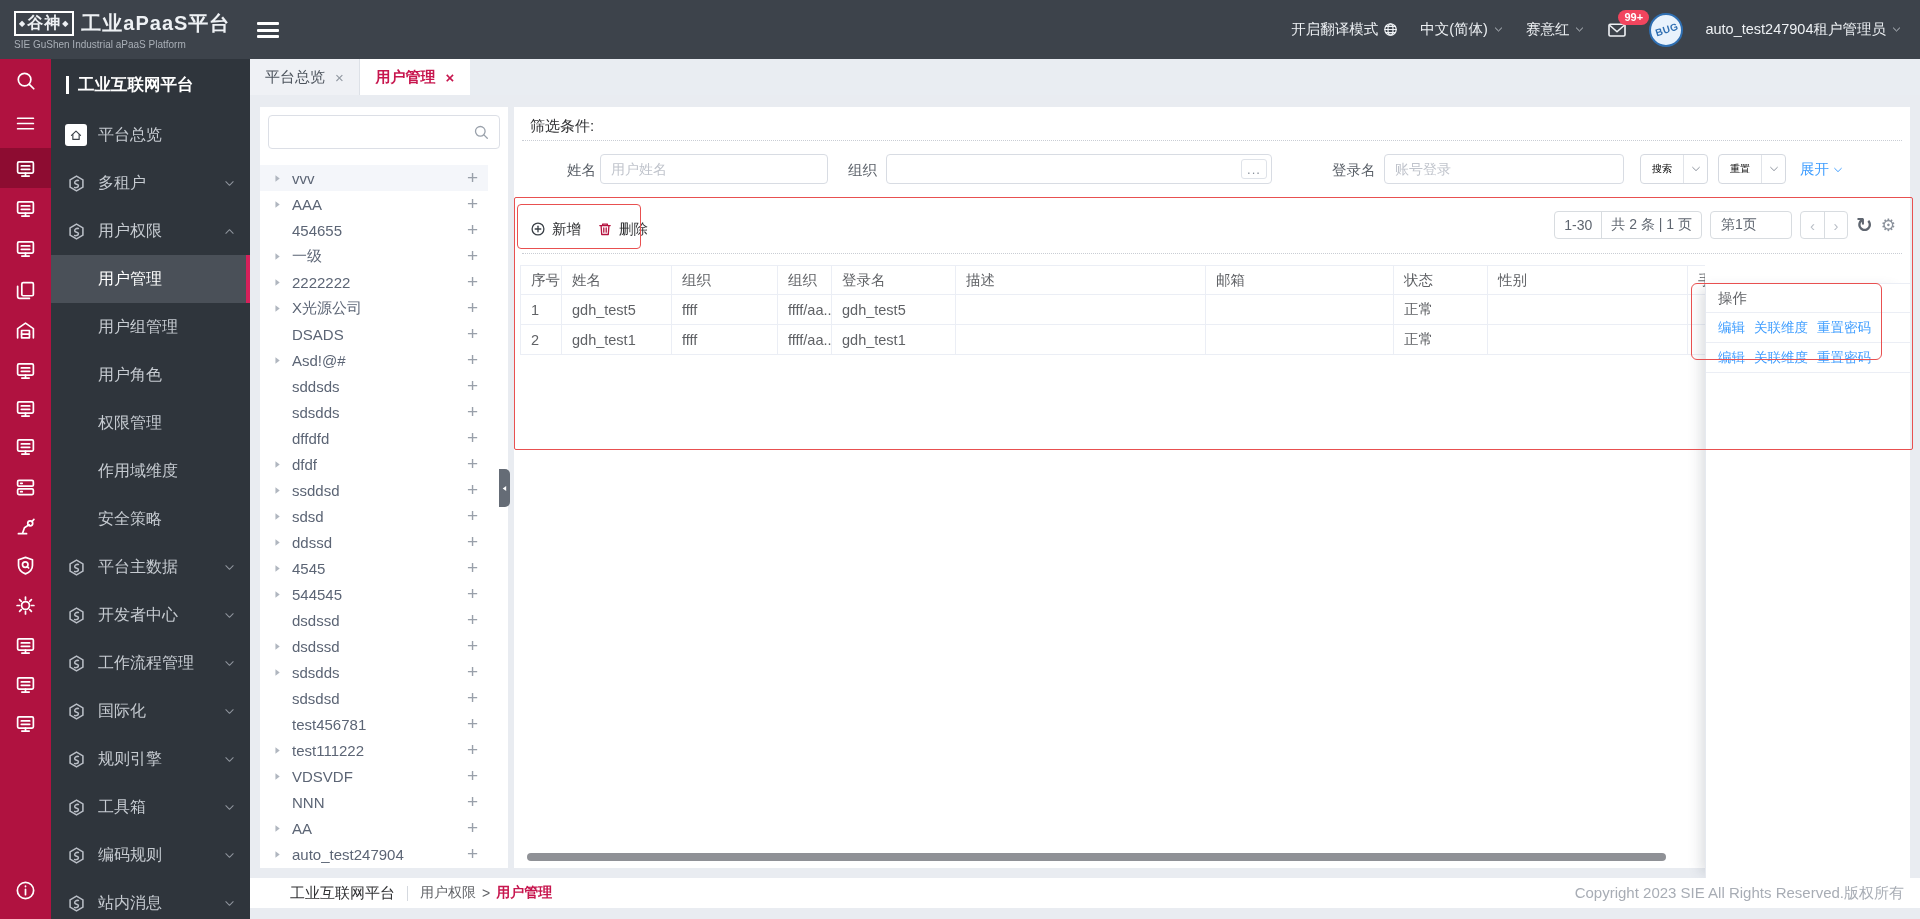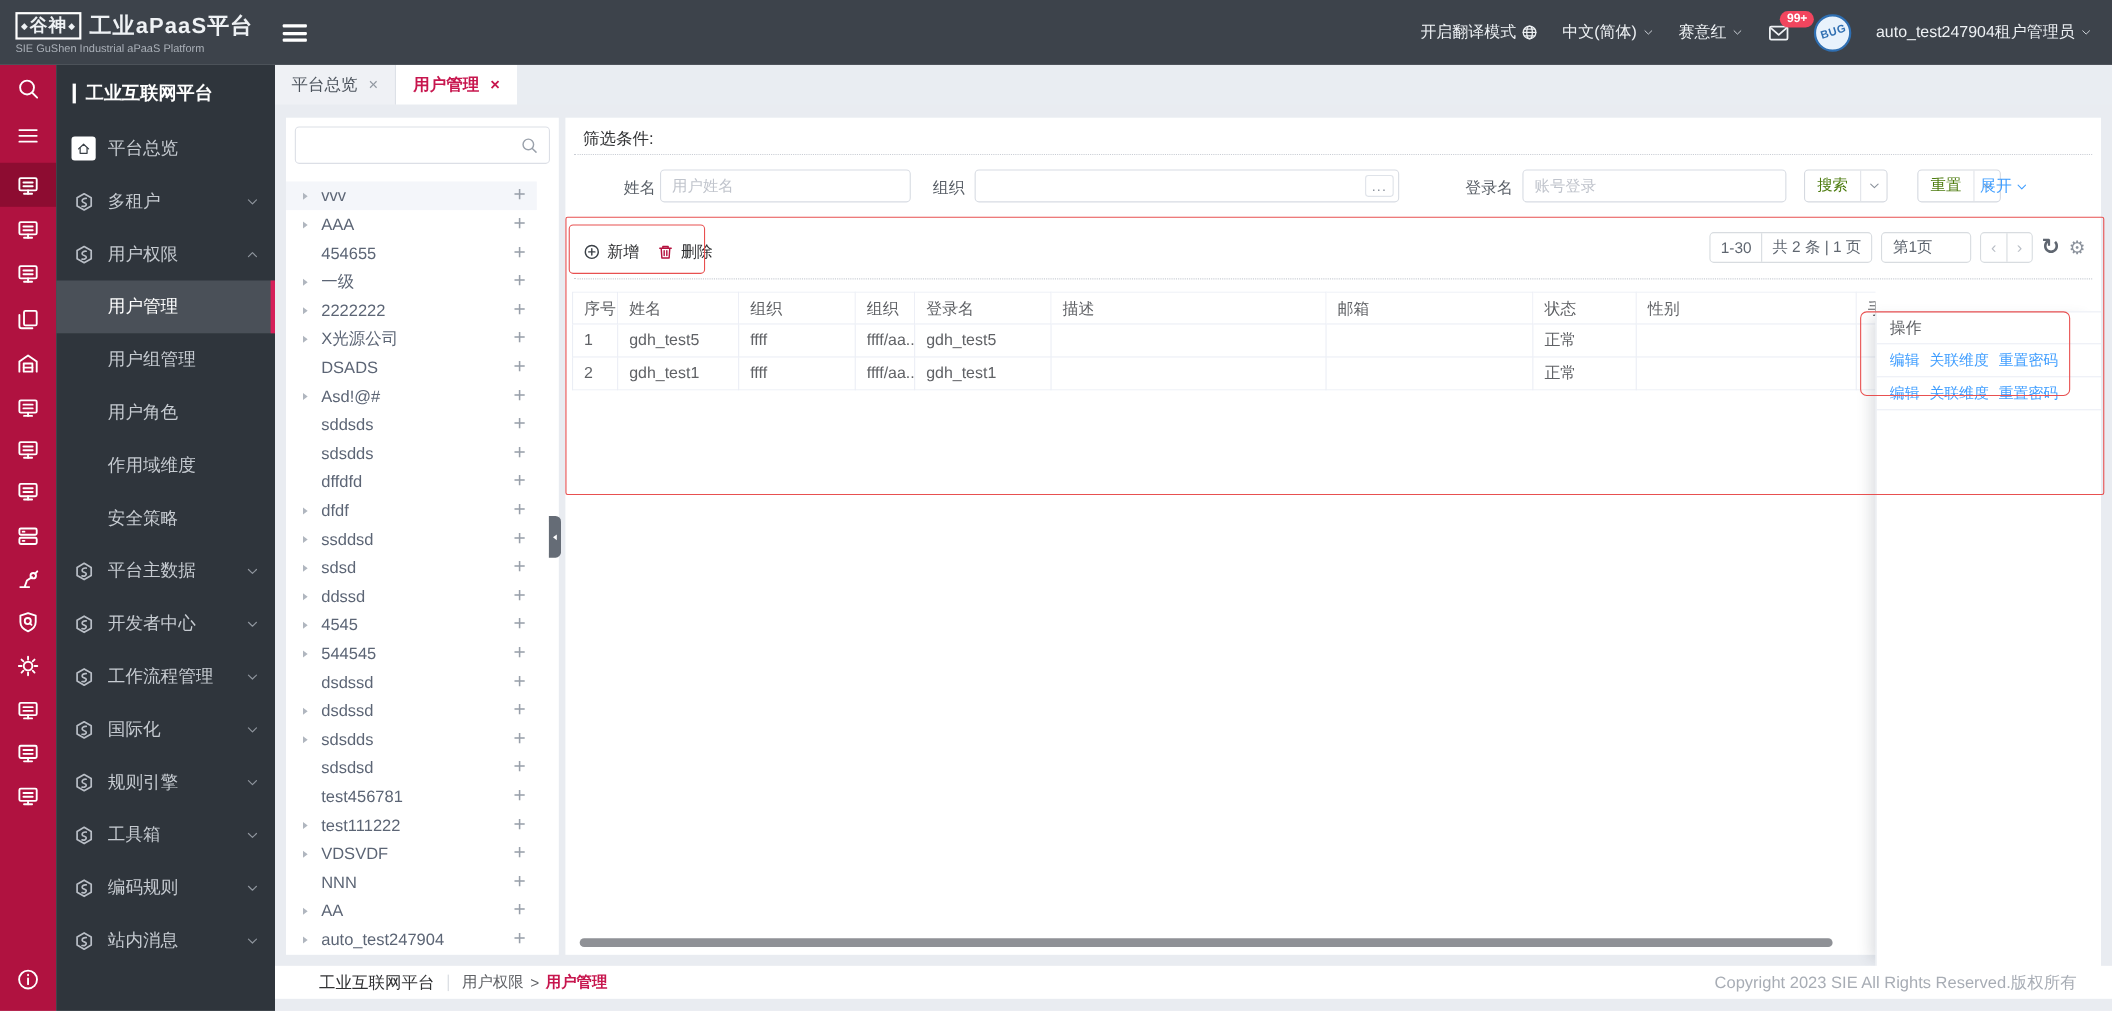--- a/index.html
+++ b/index.html
@@ -74,25 +74,25 @@
   .main-panel { position:absolute; left:514px; top:107px; width:1396px; height:761px; background:#fff; z-index:2; }
   .filter-title { position:absolute; left:16px; top:10px; font-size:15px; color:#303133; }
   .sep { position:absolute; left:8px; right:8px; border-top:1px dotted #c9cdd4; }
   .sep1 { top:33px; } .sep2 { top:146px; }
   .f-label { position:absolute; top:54px; font-size:14.5px; color:#5a6068; }
   .f-input { position:absolute; top:47px; height:30px; border:1px solid #d8dce3; border-radius:4px; font-size:14px; color:#333; padding:0 10px; background:#fff; font-family:inherit; outline:none; }
   input::placeholder { color:#c0c4cc; }
   .org-wrap { position:absolute; left:372px; top:47px; width:386px; height:30px; border:1px solid #d8dce3; border-radius:4px; background:#fff; }
   .org-wrap input { position:absolute; left:0; top:0; width:350px; height:28px; border:none; outline:none; padding:0 10px; font-family:inherit; font-size:14px; background:transparent; }
   .org-dots { position:absolute; right:4px; top:4px; width:26px; height:20px; border:1px solid #dfe3e9; border-radius:3px; display:flex; align-items:center; justify-content:center; color:#8a919b; font-size:13px; cursor:pointer; letter-spacing:1px; }
-  .split-btn { position:absolute; top:47px; height:30px; border:1px solid #d5d9e0; border-radius:4px; display:flex; align-items:stretch; background:#fff; color:#4d7c0f; font-size:14px; cursor:pointer; }
+  .split-btn { position:absolute; top:47px; height:30px; border:1px solid #d5d9e0; border-radius:4px; display:flex; align-items:stretch; background:#fff; color:#000000; font-size:10px; cursor:pointer; }
   .split-main { padding:0 11px; display:flex; align-items:center; }
   .split-arrow { width:24px; border-left:1px solid #e1e4e9; display:flex; align-items:center; justify-content:center; color:#8a919b; }
   .split-arrow .ic { width:12px; height:12px; }
-  #btn-search { left:1126px; } #btn-reset { left:1204px;margin-left:25px; }
+  #btn-search { left:1126px; } #btn-reset { left:1204px; }
   .expand-link { position:absolute; left:1286px; top:53px; color:#409eff; font-size:14.5px; display:flex; align-items:center; gap:3px; cursor:pointer; }
   .expand-link .ic { width:12px; height:12px; }
 
   .tool-row { position:absolute; left:16px; top:102px; height:40px; display:flex; align-items:center; gap:16px; }
   .tool-btn { display:flex; align-items:center; gap:6px; font-size:14.5px; color:#303133; cursor:pointer; }
   .tool-btn .ic { width:16px; height:16px; color:#3a4047; }
   .tool-btn.del .ic { color:#b5123f; }
 
   .pager { position:absolute; right:14px; top:104px; height:28px; display:flex; align-items:center; gap:8px; color:#5f6670; font-size:14px; }
   .pg-group { display:flex; height:28px; border:1px solid #d8dce0; border-radius:4px; align-items:stretch; background:#fff; }
@@ -118,21 +118,21 @@
   .hscroll { position:absolute; left:6px; top:746px; width:1185px; height:8px; }
   .hthumb { position:absolute; left:7px; top:0; width:1139px; height:8px; background:#8f9196; border-radius:4px; cursor:pointer; }
 
   
   .footer { position:absolute; left:250px; top:878px; width:1670px; height:30px; background:#fff; display:flex; align-items:center; z-index:2; }
   .fb-left { display:flex; align-items:center; gap:12px; padding-left:40px; }
   .fb-plat { font-size:15px; color:#303133; }
   .fb-div { width:1px; height:15px; background:#d5d9df; }
   .fb-crumb { font-size:14px; color:#606266; display:flex; gap:6px; align-items:center; }
   .fb-active { color:#c7164e; font-weight:bold; }
-  .fb-copy { margin-left:auto; padding-right:32px; font-size:15px; color:#a8adb5; }
+  .fb-copy { margin-left:auto; padding-right:16px; font-size:15px; color:#a8adb5; }
 
   
   .anno { position:absolute; border:1.5px solid #e85050; pointer-events:none; z-index:9; }
   #anno-big  { left:514px; top:197px; width:1399px; height:253px; border-radius:2px; }
   #anno-tool { left:517px; top:204px; width:124px; height:45px; border-radius:4px; }
   #anno-ops  { left:1691px; top:283px; width:191px; height:77px; border-radius:6px; }
 </style>
 </head>
 <body>
 
@@ -392,20 +392,23 @@
         </span>
       </div>
       <div class="s-item child sel">
         <span>用户管理</span>
       </div>
       <div class="s-item child">
         <span>用户组管理</span>
       </div>
       <div class="s-item child">
         <span>用户角色</span>
+      </div>
+      <div class="s-item child">
+        <span>权限管理</span>
       </div>
       <div class="s-item child">
         <span>作用域维度</span>
       </div>
       <div class="s-item child">
         <span>安全策略</span>
       </div>
       <div class="s-item">
         <span class="ico">
           <svg class="ic" viewBox="0 0 16 16" fill="none" stroke="currentColor" stroke-width="1.3" stroke-linecap="round" stroke-linejoin="round">

